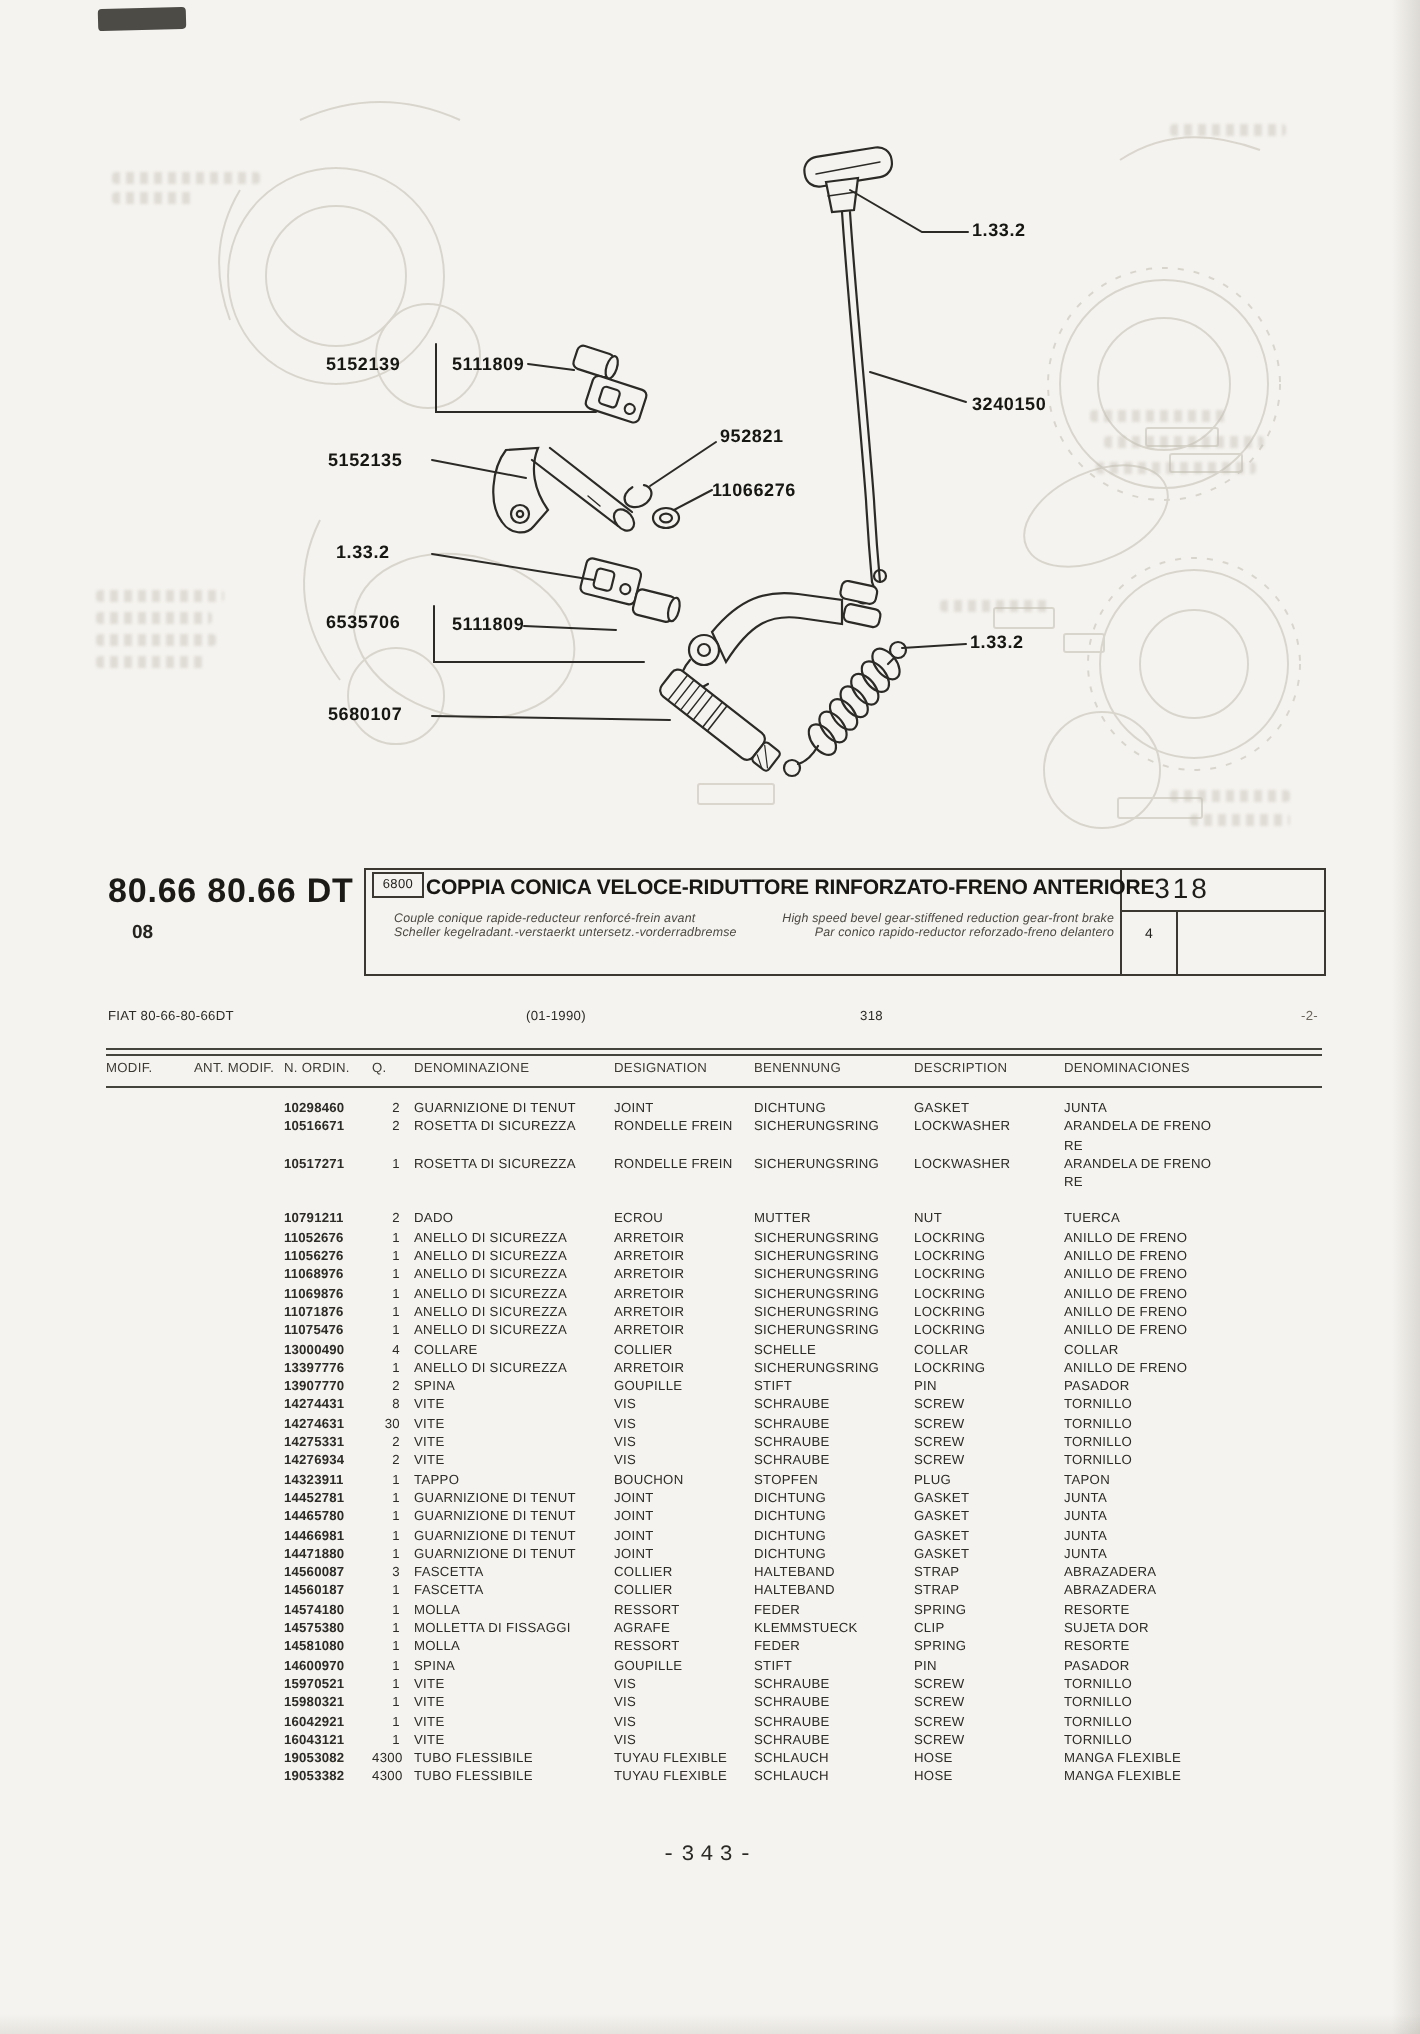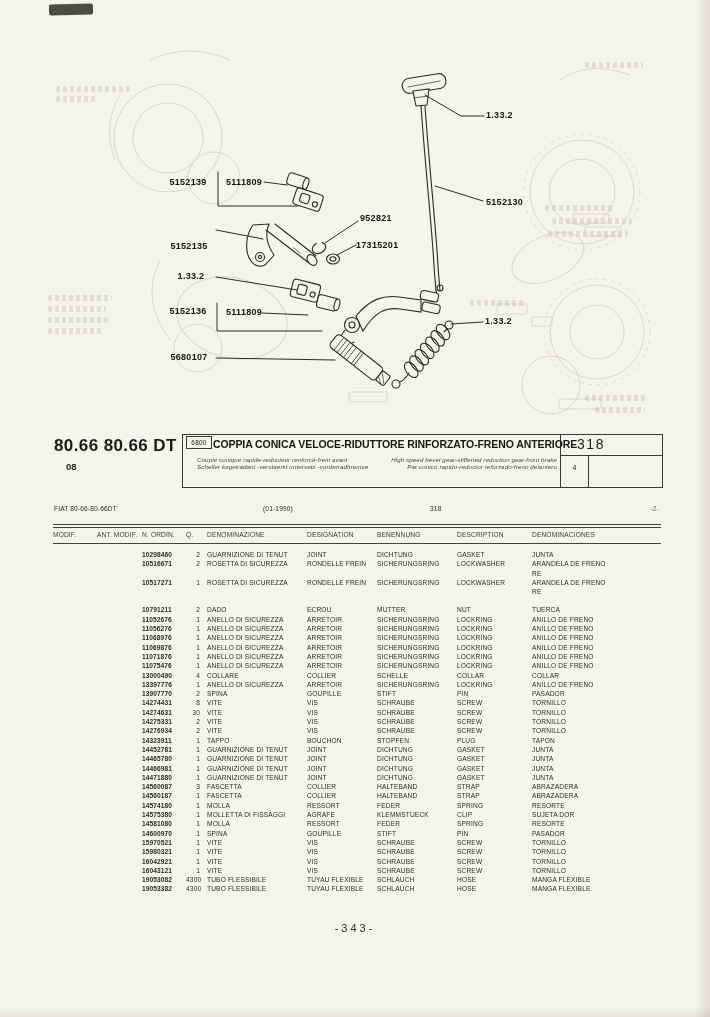--- a/index.html
+++ b/index.html
@@ -7,21 +7,21 @@
         font-family:"Liberation Sans",sans-serif;color:#24231f;}
   .abs{position:absolute;}
   
   .corner-mark{position:absolute;left:49px;top:4px;width:44px;height:11px;background:#34332f;border-radius:2px;transform:rotate(-1.5deg);opacity:.88;}
   .edge-shadow-r{position:absolute;right:0;top:0;width:14px;height:100%;background:linear-gradient(to right,rgba(0,0,0,0),rgba(90,85,70,.16));}
   .edge-shadow-b{position:absolute;left:0;bottom:0;width:100%;height:10px;background:linear-gradient(to bottom,rgba(0,0,0,0),rgba(90,85,70,.10));}
   .gl{position:absolute;height:6px;border-radius:2px;filter:blur(.7px);opacity:.5;
       background:repeating-linear-gradient(90deg,rgba(148,142,128,.45) 0 4px,rgba(148,142,128,0) 4px 7px);}
   
   .lbl{position:absolute;font-size:9px;font-weight:bold;letter-spacing:.3px;color:#161613;white-space:nowrap;}
-  .lbl.r{text-align:center;}
+  .lbl.r{text-align:left;}
   
   .ln{position:absolute;background:#3a3831;}
   .code{position:absolute;left:54px;top:436px;font-size:17px;font-weight:bold;letter-spacing:.4px;color:#1b1a17;}
   .code-sub{position:absolute;left:66px;top:461px;font-size:9.5px;font-weight:bold;}
   .badge{position:absolute;left:186px;top:436px;width:24px;height:11px;border:1px solid #3a3831;
          font-size:6.5px;line-height:11px;text-align:center;letter-spacing:.2px;}
   .title{position:absolute;left:213px;top:438px;width:346px;font-size:10.5px;font-weight:bold;letter-spacing:-.1px;white-space:nowrap;color:#181714;}
   .subt{position:absolute;font-size:6.2px;font-style:italic;color:#4a4840;letter-spacing:.1px;white-space:nowrap;}
   .pg318{position:absolute;left:560px;top:436px;width:62px;text-align:center;font-size:14px;letter-spacing:1.5px;color:#1e1d1a;}
   .sheet4{position:absolute;left:561px;top:464px;width:27px;text-align:center;font-size:7px;}
@@ -36,21 +36,21 @@
   #rows{position:absolute;top:45px;width:608px;}
   .trow{line-height:9.3px;min-height:9.3px;}
   .trow div{white-space:nowrap;overflow:visible;}
   .trow .c-nordin{font-weight:bold;letter-spacing:.1px;}
   .c-q{text-align:right;}
   .c-denominazione,.thead .h-denominazione{padding-left:7px;}
   .c-denominaciones{white-space:pre-line !important;line-height:9.3px;}
   .gap{margin-top:9px;}
   
   .footer-num{position:absolute;left:0;width:710px;top:922px;text-align:center;
-              font-family:Liberation Sans, sans-serif;font-size:11px;letter-spacing:3px;color:#2a2925;}
+              font-family:Liberation Mono, monospace;font-size:11px;letter-spacing:3px;color:#2a2925;}
   .footer-ghost{position:absolute;left:0;width:710px;top:908px;text-align:center;
               font-family:"Liberation Mono",monospace;font-size:8.5px;letter-spacing:2px;color:#8b867a;opacity:.45;filter:blur(.5px);}
 </style>
 </head>
 <body>
 
 <div class="page">
 
   <div class="corner-mark"></div>
   <div class="edge-shadow-r"></div>
@@ -190,26 +190,26 @@
         <path d="M262,313 L308,315"></path>
         <path d="M216,358 L335,360"></path>
         <path d="M483,322 L451,324"></path>
       </g>
     </g>
   </svg>
 
   <div class="lbl r" style="left:163px;top:177px;width:50px">5152139</div>
   <div class="lbl" style="left:226px;top:177px">5111809</div>
   <div class="lbl" style="left:486px;top:110px">1.33.2</div>
-  <div class="lbl" style="left:486px;top:197px">5152130</div>
+  <div class="lbl" style="left:486px;top:197px">3240150</div>
   <div class="lbl" style="left:360px;top:213px">952821</div>
-  <div class="lbl" style="left:356px;top:240px">17315201</div>
-  <div class="lbl r" style="left:164px;top:241px;width:50px">5152135</div>
+  <div class="lbl" style="left:356px;top:240px">11066276</div>
+  <div class="lbl r" style="left:164px;top:225px;width:50px">5152135</div>
   <div class="lbl r" style="left:168px;top:271px;width:46px">1.33.2</div>
-  <div class="lbl r" style="left:163px;top:306px;width:50px">5152136</div>
+  <div class="lbl r" style="left:163px;top:306px;width:50px">6535706</div>
   <div class="lbl" style="left:226px;top:307px">5111809</div>
   <div class="lbl r" style="left:164px;top:352px;width:50px">5680107</div>
   <div class="lbl" style="left:485px;top:316px">1.33.2</div>
 
   <div class="code">80.66 80.66 DT</div>
   <div class="code-sub">08</div>
 
   <div class="ln" style="left:182px;top:434px;width:481px;height:1px"></div>
   <div class="ln" style="left:182px;top:487px;width:481px;height:1px"></div>
   <div class="ln" style="left:182px;top:434px;width:1px;height:54px"></div>

